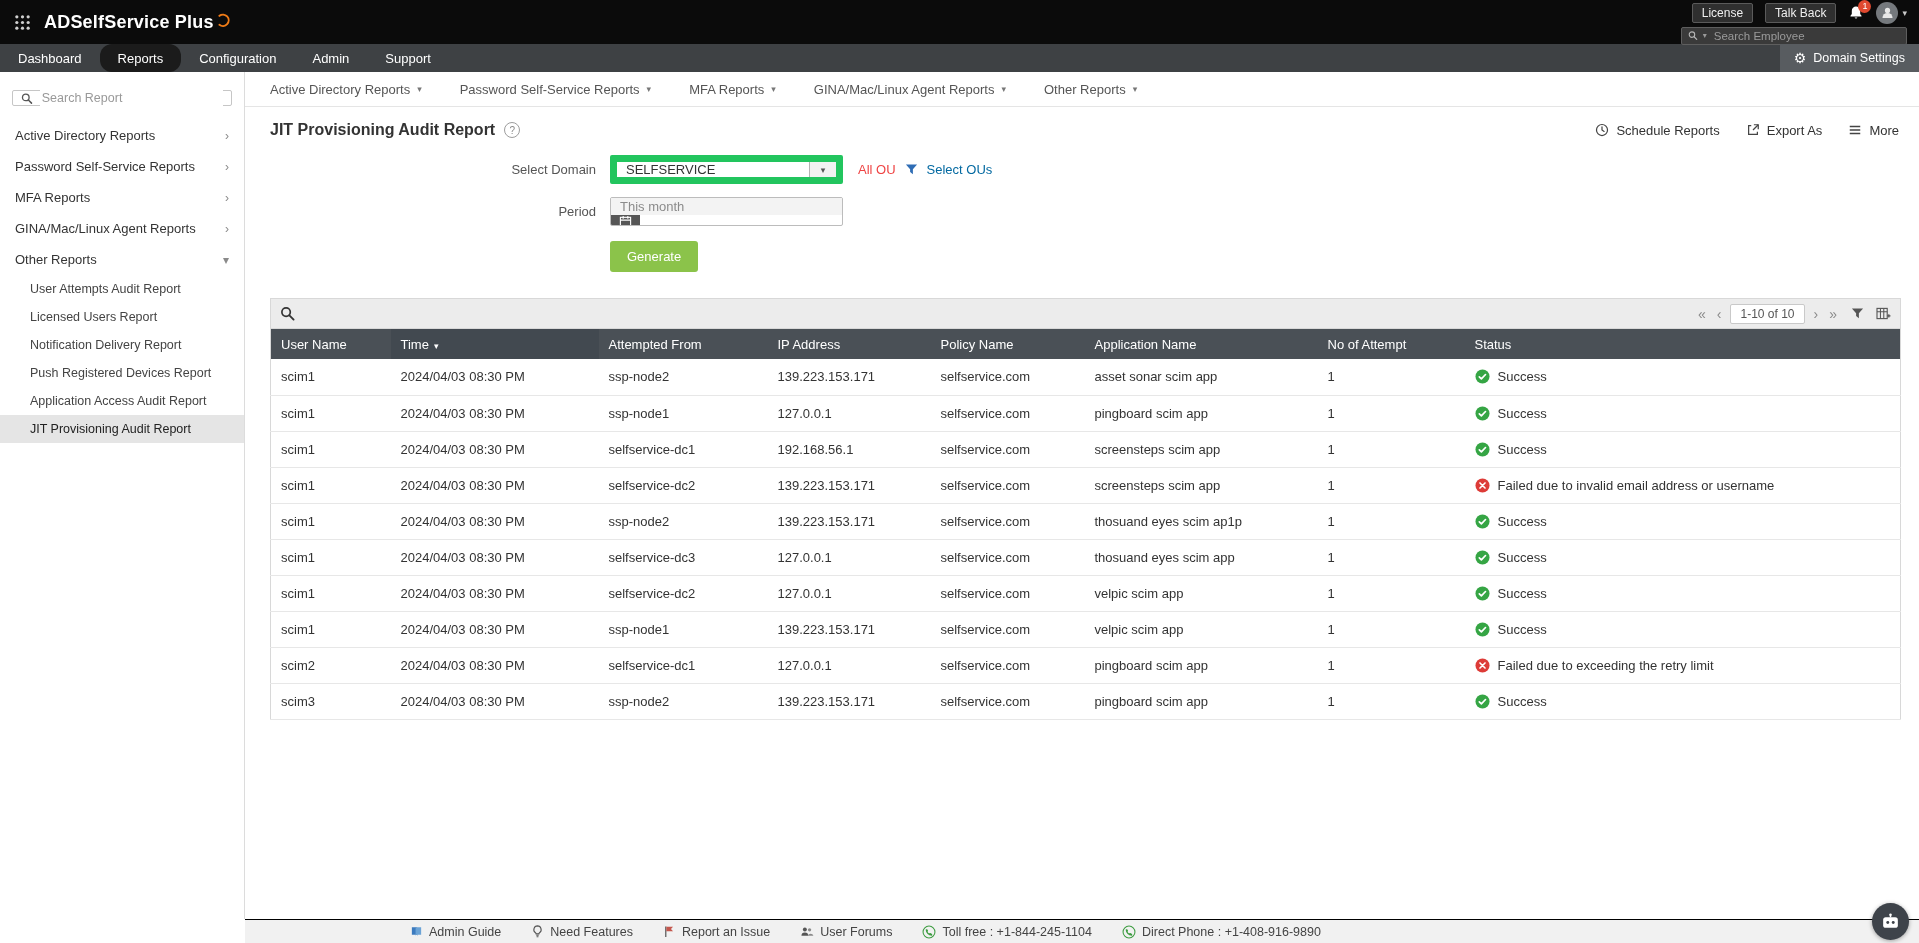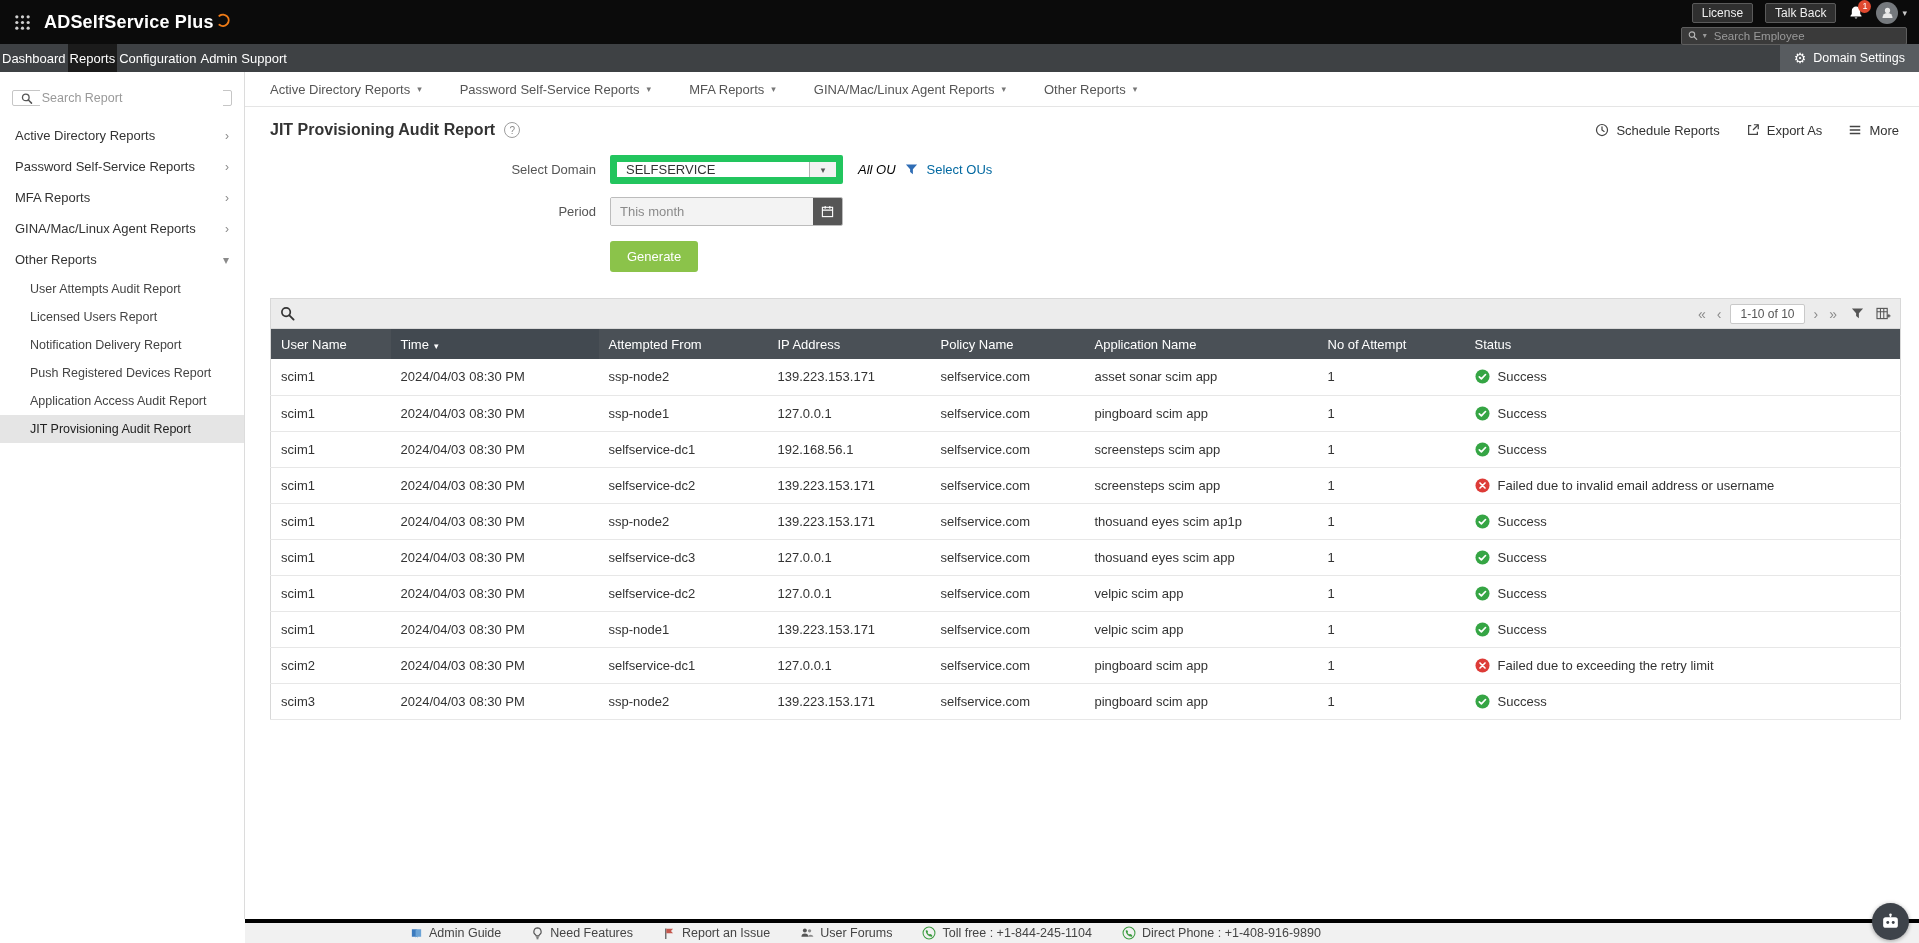--- a/index.html
+++ b/index.html
@@ -21,21 +21,21 @@
   .avatar-wrap { display:flex; align-items:center; gap:4px; cursor:pointer; }
   .avatar { width:22px; height:22px; border-radius:50%; background:#75797d; display:flex; align-items:center; justify-content:center; overflow:hidden; }
   .mini-caret { color:#c9c9c9; font-size:9px; }
   .emp-search { display:flex; align-items:center; background:#3a3a3a; border:1px solid #5e5e5e; height:18px; width:226px; padding:0 6px; gap:5px; border-radius:2px; }
   .emp-search input { background:transparent; border:none; outline:none; color:#d5d5d5; font-size:11.5px; width:100%; font-family:inherit; }
   .emp-search input::placeholder { color:#9a9a9a; }
   .mini-caret.dim { color:#9a9a9a; font-size:8px; }
   
   .mainnav { height:28px; background:#3e4144; display:flex; align-items:stretch; justify-content:space-between; }
   .tabs { display:flex; }
-  .tab { color:#fff; font-size:13px; padding:0 2px; display:flex; align-items:center; cursor:pointer; }
+  .tab { color:#fff; font-size:13px; padding:0 18px; display:flex; align-items:center; cursor:pointer;border-radius:12px; }
   .tab.active { background:#1b1b1b; }
   .domain-settings { background:#585c60; color:#fff; font-size:12.5px; display:flex; align-items:center; gap:7px; padding:0 14px; cursor:pointer; }
   .gear { font-size:14px; line-height:1; }
   
   .content { display:flex; height:847px; }
   .sidebar { width:245px; min-width:245px; background:#fff; border-right:1px solid #dcdcdc; padding-top:12px; }
   .side-search { margin:6px 12px 14px; border:1px solid #c6c6c6; height:16px; display:flex; align-items:center; padding:0 8px; gap:7px; border-radius:2px; }
   .side-search input { border:none; outline:none; font-size:12.5px; color:#444; width:100%; font-family:inherit; }
   .side-search input::placeholder { color:#999; }
   .group { display:flex; align-items:center; justify-content:space-between; padding:8px 15px; font-size:13px; color:#333; cursor:pointer; }
@@ -55,23 +55,23 @@
   .actions { display:flex; align-items:center; gap:26px; font-size:13px; color:#333; }
   .action { display:flex; align-items:center; gap:7px; cursor:pointer; }
   
   .form { padding-left:25px; margin-top:12px; }
   .form-row { display:flex; align-items:center; margin-bottom:13px; }
   .form-label { width:340px; text-align:right; padding-right:14px; font-size:13px; color:#555; }
   .select { width:233px; height:29px; border:7px solid #22c55e; display:flex; align-items:center; justify-content:space-between; background:#fff; border-radius:2px; cursor:pointer; }
   .select-value { padding-left:9px; font-size:13px; color:#333; }
   .select-caret { width:27px; align-self:stretch; border-left:1px solid #b3b3b3; background:#f2f2f2; display:flex; align-items:center; justify-content:center; color:#555; font-size:9px; }
   .ou-wrap { display:flex; align-items:center; gap:9px; margin-left:15px; font-size:13px; }
-  .all-ou { color:#000000;font-style:italic; }
+  .all-ou { color:#ef4444; }
   .select-ous { color:#0369a1; cursor:pointer; }
-  .period-box { width:233px; height:29px; display:flex; border:1px solid #bcbcbc; border-radius:2px; overflow:hidden; }
+  .period-box { width:233px; height:29px; display:flex; border:1px solid #bcbcbc; border-radius:2px; overflow:hidden;flex-direction:column; }
   .period-input { flex:1; background:#f3f3f3; border:none; font-size:13px; color:#8b8b8b; padding-left:9px; outline:none; font-family:inherit; min-width:0; }
   .cal-btn { width:29px; background:#565656; display:flex; align-items:center; justify-content:center; cursor:pointer; }
   .generate-row { margin-left:340px; margin-top:15px; }
   .generate-btn { background:#8bc34a; color:#fff; border:none; font-size:13px; padding:8px 17px; border-radius:3px; cursor:pointer; font-family:inherit; }
   
   .table-zone { margin:26px 18px 0 25px; }
   .toolbar { height:31px; background:#ececec; border:1px solid #d8d8d8; display:flex; align-items:center; justify-content:space-between; padding:0 9px; }
   .tb-search { display:flex; cursor:pointer; }
   .toolbar-right { display:flex; align-items:center; gap:12px; }
   .pager { display:flex; align-items:center; gap:7px; color:#777; }
@@ -79,21 +79,21 @@
   .pg-info { background:#fff; border:1px solid #c9c9c9; font-size:12px; color:#555; padding:2px 9px; border-radius:2px; }
   .tb-icon { display:flex; cursor:pointer; }
   table { width:100%; border-collapse:collapse; border:1px solid #d8d8d8; border-top:none; font-size:13px; table-layout:fixed; }
   thead th { background:#4a5056; color:#fff; font-weight:normal; text-align:left; height:30px; padding:0 0 0 10px; font-size:13px; cursor:pointer; white-space:nowrap; overflow:hidden; }
   thead th.sorted { background:#424950; }
   .sort { margin-left:5px; font-size:9px; color:#fff; }
   tbody td { height:36px; border-bottom:1px solid #e7e7e7; padding:0 0 0 10px; color:#333; background:#fff; white-space:nowrap; overflow:hidden; }
   .status-cell { display:flex; align-items:center; gap:8px; }
   .status-icon { display:flex; }
   
-  .footer { height:24px; background:#f1f1f1; border-top:4px solid #000000; margin-left:245px; display:flex; align-items:center; gap:30px; padding-left:165px; font-size:12.5px; color:#444; }
+  .footer { height:24px; background:#f1f1f1; border-top:1px solid #000000; margin-left:245px; display:flex; align-items:center; gap:30px; padding-left:165px; font-size:12.5px; color:#444; }
   .f-item { display:flex; align-items:center; gap:6px; cursor:pointer; }
   .chat-fab { position:absolute; right:10px; bottom:3px; width:37px; height:37px; border-radius:50%; background:#3e434a; display:flex; align-items:center; justify-content:center; box-shadow:0 1px 4px rgba(0,0,0,.35); cursor:pointer; }
 </style>
 </head>
 <body>
 
 <div class="app">
 
   <header class="topbar">
     <div class="topbar-left">

